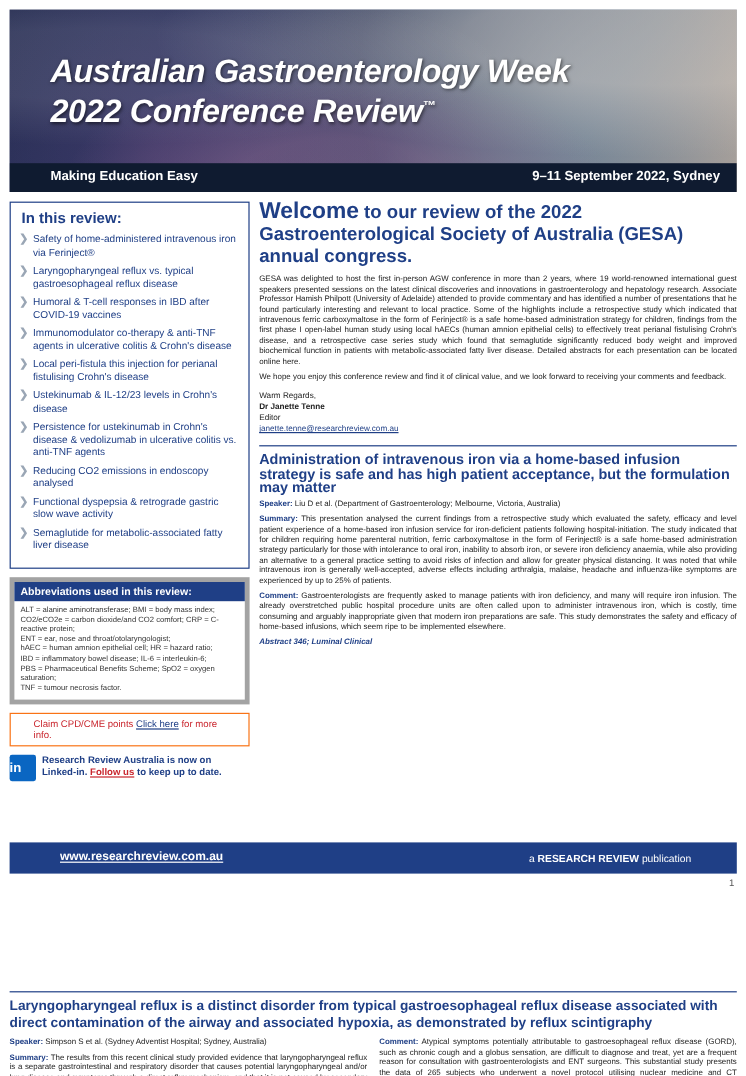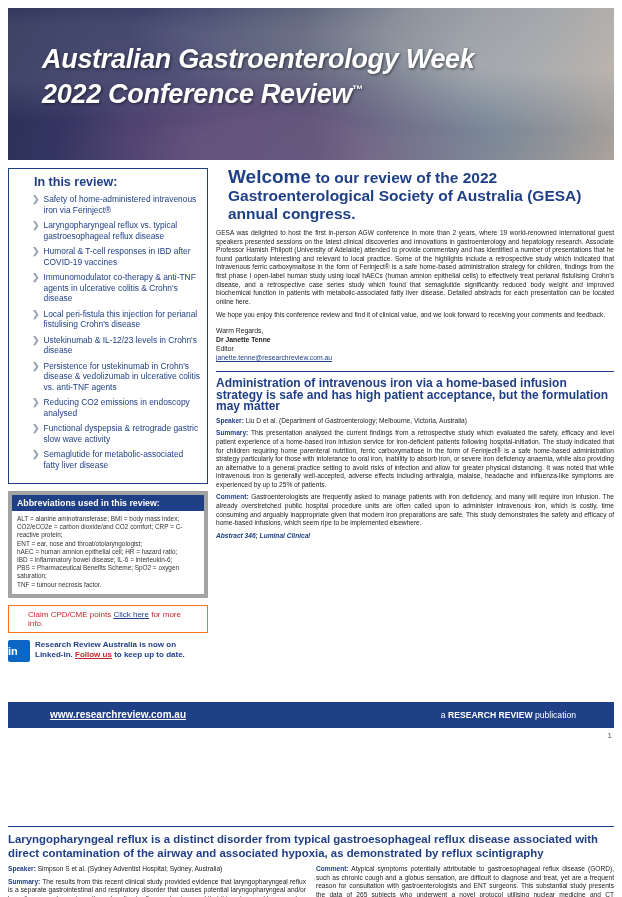--- a/index.html
+++ b/index.html
@@ -67,21 +67,21 @@
     gap:8px;
     margin-top:8px;
     height:650px;
   }
   .col-left{width:200px;flex:0 0 200px;}
   .col-right{flex:1;}
 
   
   .review-box{
     border:1px solid #1f3f86;
-    padding:6px 7px 8px 23px;
+    padding:6px 7px 8px 7px;
   }
   .review-title{
     color:#1f3f86;font-size:12.5px;font-weight:bold;margin:0 0 5px 2px;
   }
   .review-item{
     display:flex;gap:4px;align-items:flex-start;
     margin-bottom:5px;
   }
   .chev{
     color:#9aa6b5;font-size:9px;line-height:11px;flex:0 0 auto;font-weight:bold;
@@ -120,21 +120,21 @@
     width:22px;height:22px;flex:0 0 auto;
     background:#0a66c2;color:#fff;border-radius:2px;
     font-size:11px;font-weight:bold;line-height:22px;
     font-family:"Liberation Sans", sans-serif;
   }
   .linked .txt{font-size:8px;line-height:10px;color:#1f3f86;font-weight:bold;}
   .linked .txt a{color:#c9252d;text-decoration:underline;}
 
   
   .welcome-h{
-    color:#1f3f86;font-size:15.5px;line-height:18px;font-weight:bold;margin:0 0 6px 12px;
+    color:#1f3f86;font-size:15.5px;line-height:18px;font-weight:bold;margin:0 0 6px 0;
   }
   .welcome-h .big{font-size:19px;}
   .welcome-h .rest{font-weight:bold;}
   .body-text{
     font-size:6.6px;line-height:8.6px;color:#222;text-align:justify;
   }
   .sig{margin-top:6px;font-size:6.8px;line-height:9px;color:#222;}
   .sig .name{font-weight:bold;}
   .sig .mail{color:#1f3f86;text-decoration:underline;}
 
@@ -181,20 +181,24 @@
 <body>
 
 <div class="page">
 
   <div class="header">
     <div class="header-title">
       <span>Australian Gastroenterology Week</span>
       <span class="l2">
         <span>2022 Conference Review</span><sup>™</sup>
       </span>
+    </div>
+    <div class="header-bar">
+      <div class="tagline">Making Education Easy</div>
+      <div class="dateline">9–11 September 2022, Sydney</div>
     </div>
   </div>
 
   <div class="content">
 
     <div class="col-left">
 
       <div class="review-box">
         <div class="review-title">In this review:</div>
 

